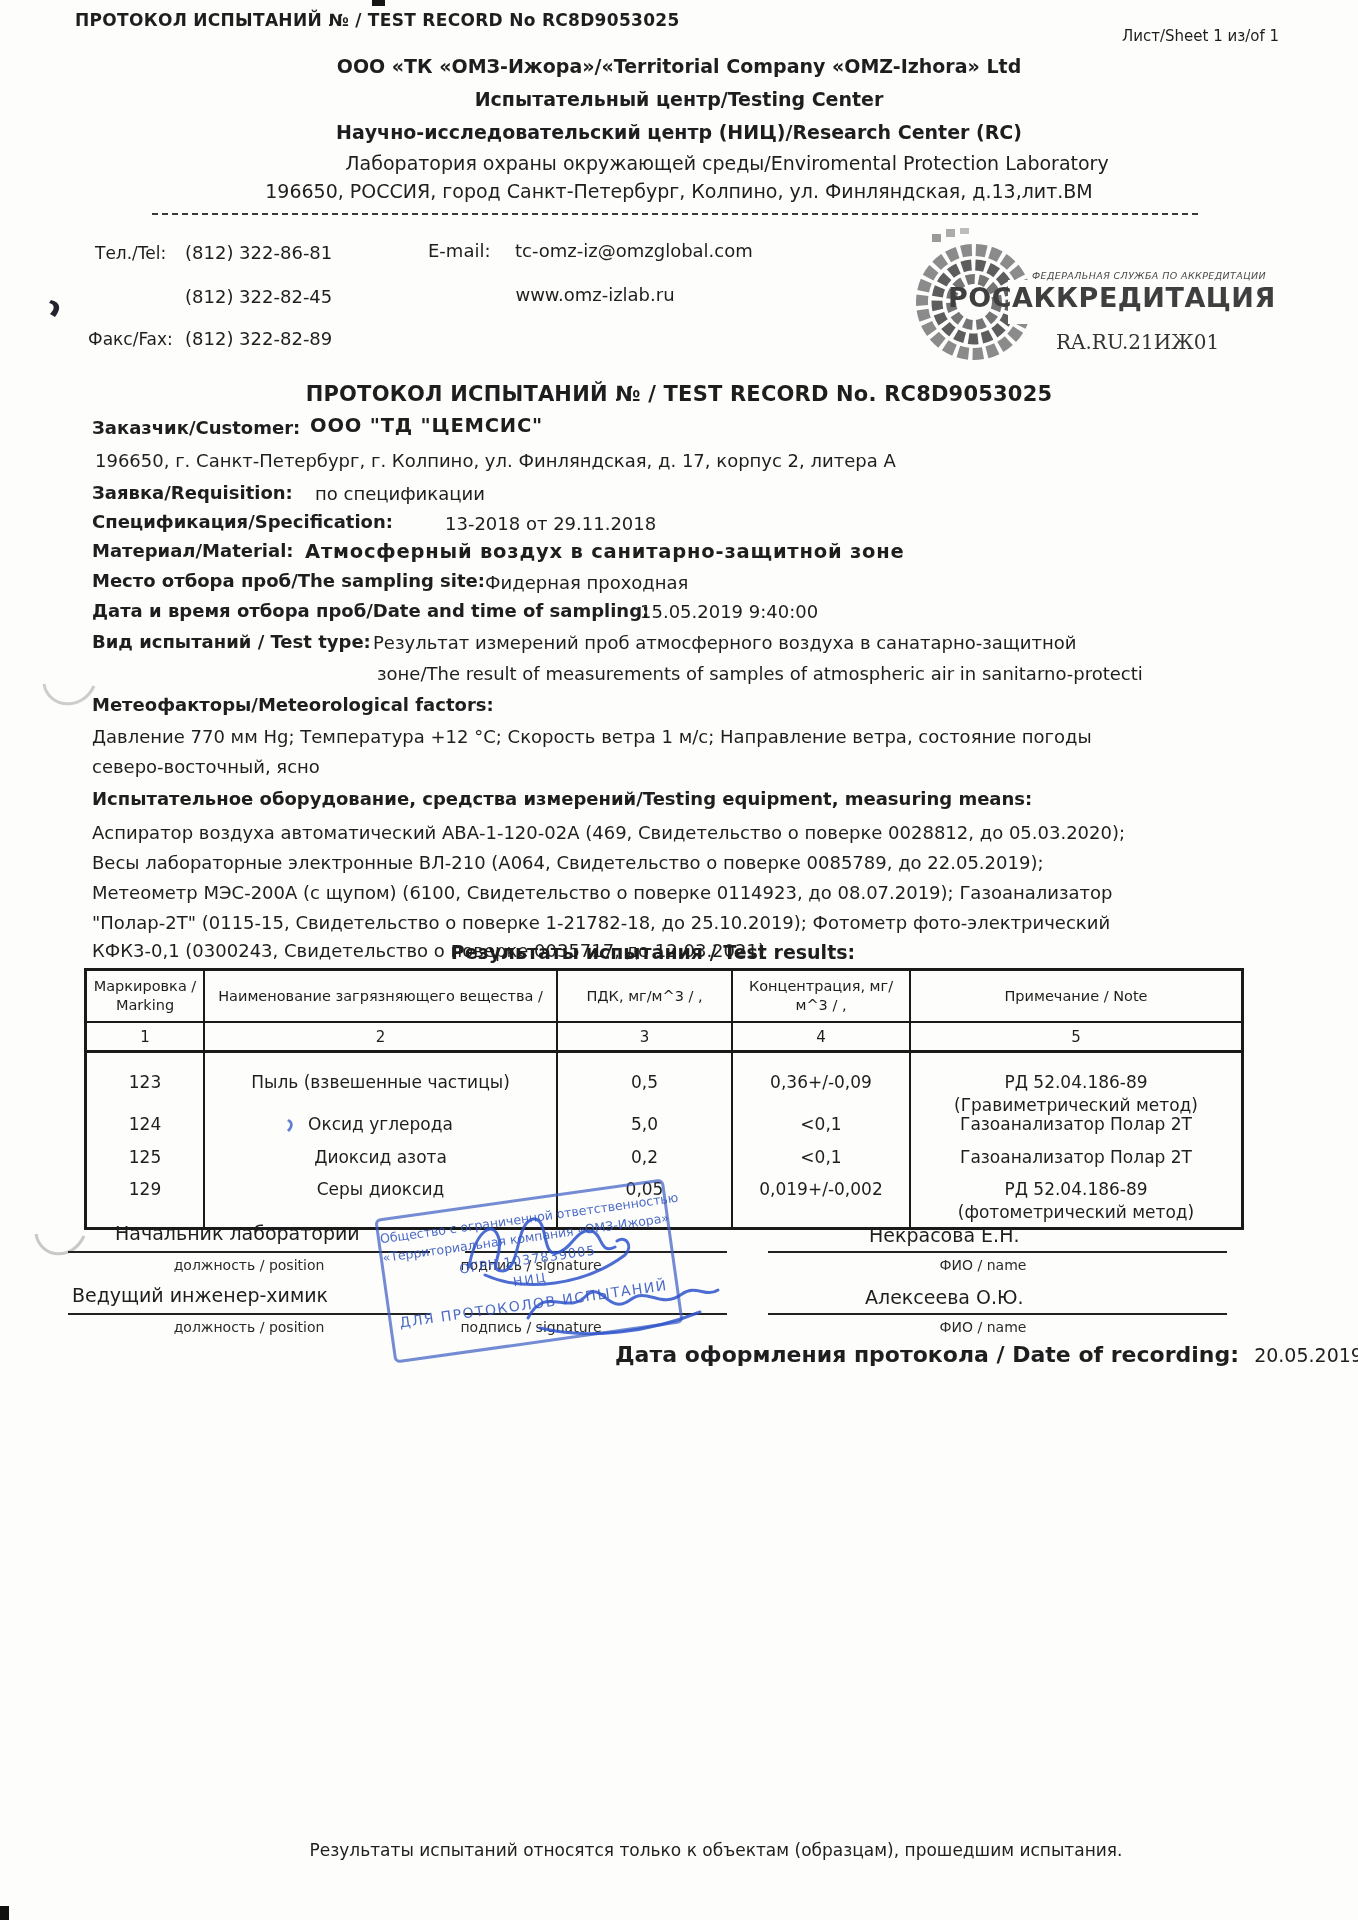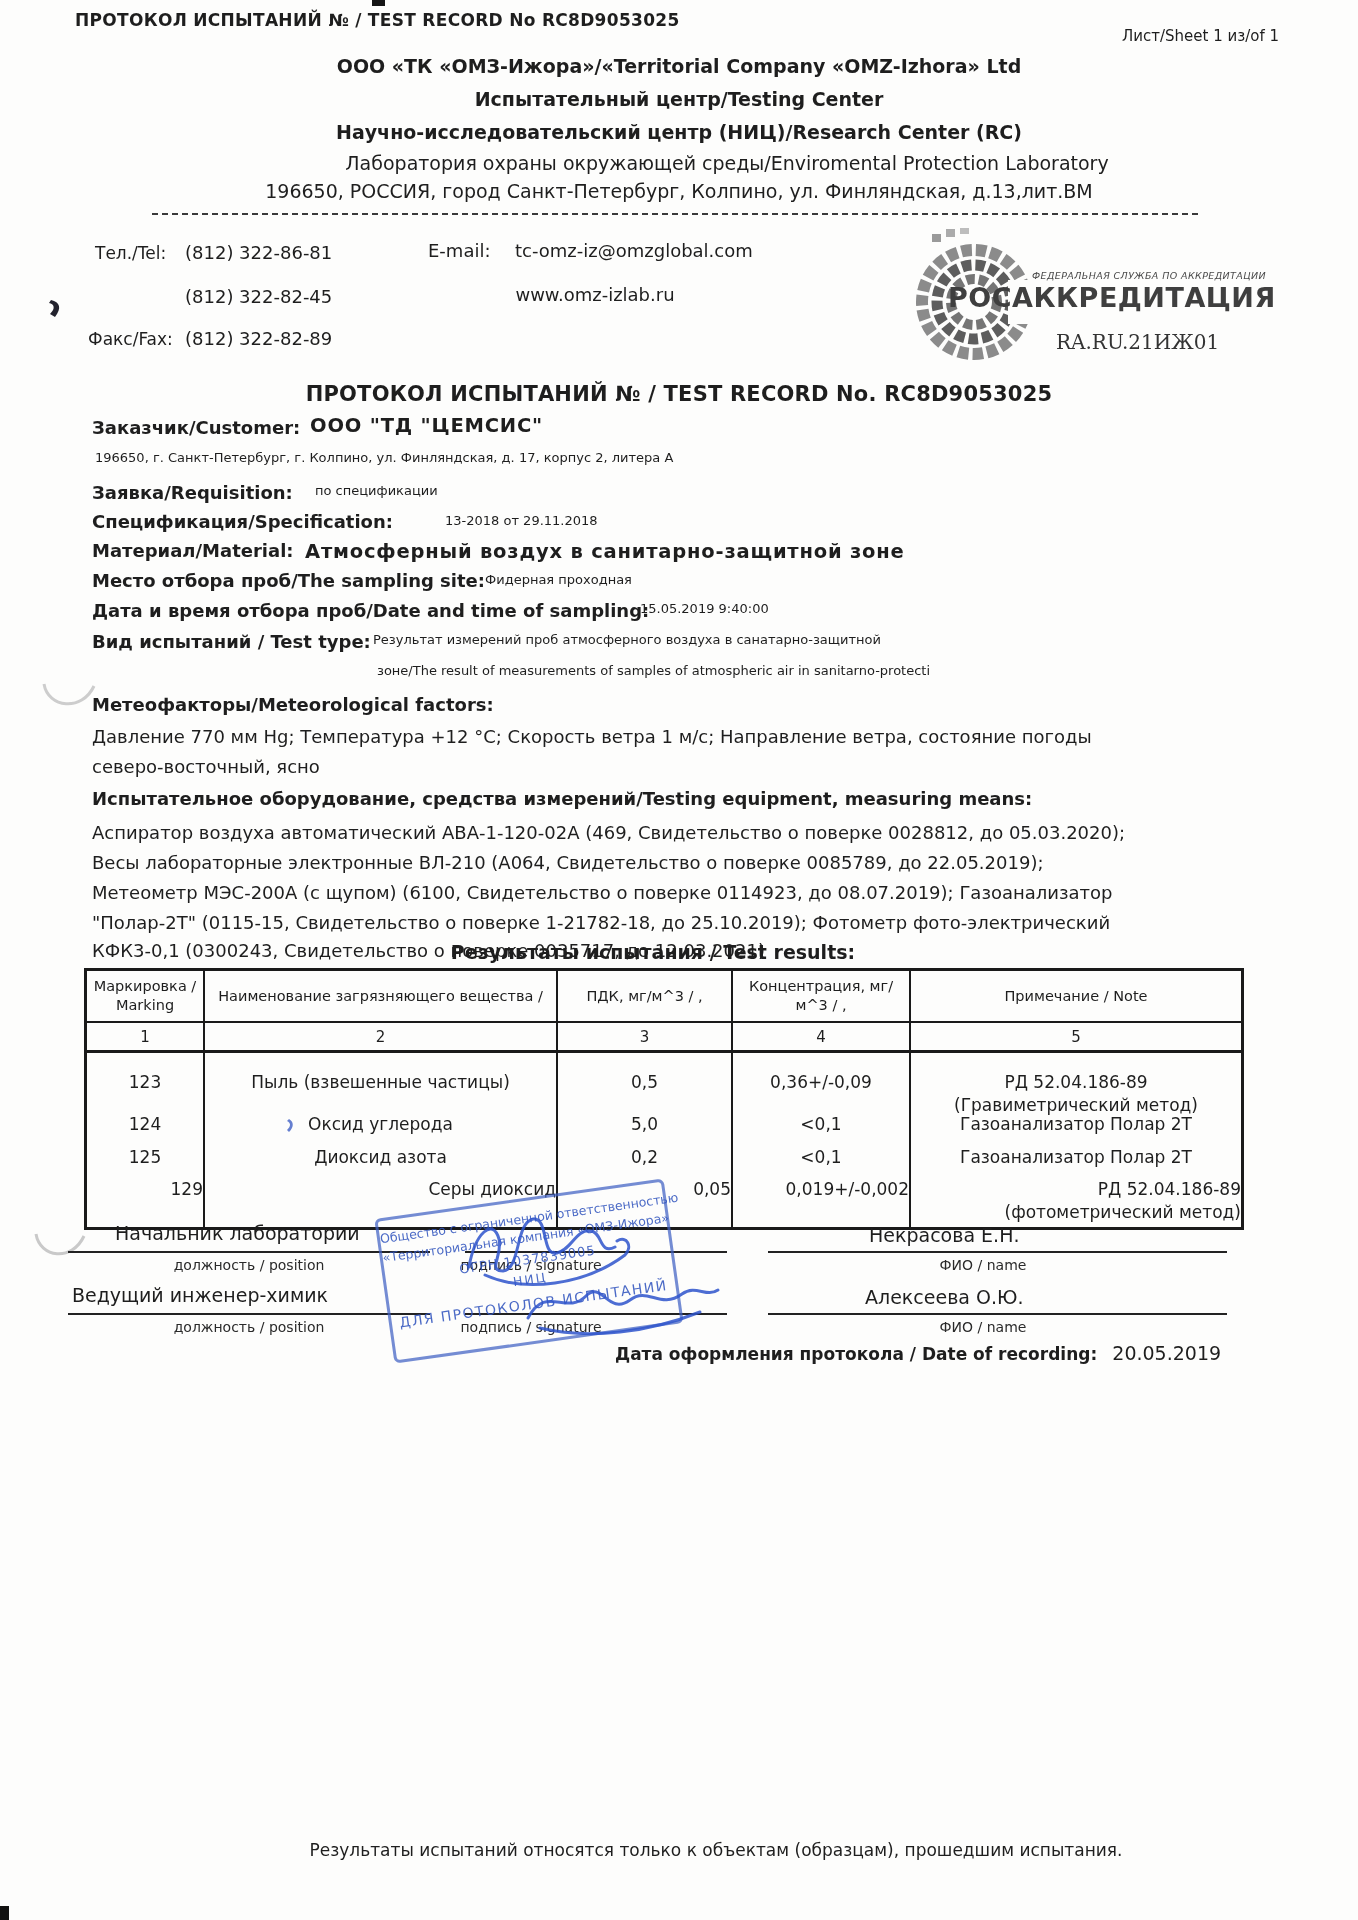--- a/index.html
+++ b/index.html
@@ -19,21 +19,21 @@
   .divider{height:0;border-top:2px dashed #3a3a3a;}
   .contact-label{font-size:17px;}
   .contact-val{font-size:18px;}
   
   .fed{font-size:9.5px;color:#4a4a4a;letter-spacing:.4px;}
   .ros{font-size:27px;font-weight:600;color:#3f3f3f;letter-spacing:.5px;}
   .ranum{font-family:"DejaVu Serif","Liberation Serif",serif;font-size:20px;color:#333;}
   
   .title{font-size:21px;font-weight:bold;letter-spacing:.2px;}
   .flabel{font-size:18px;font-weight:bold;}
-  .fval{font-size:13px;}
+  .fval{font-size:18px;}
   .fvalb{font-size:19.5px;font-weight:bold;letter-spacing:.8px;}
   .body-line{font-size:18px;}
   .res-head{font-size:19px;font-weight:bold;}
   
   .rtable{
     position:absolute;left:84px;top:968px;
     display:grid;grid-template-columns:118px 353px 175px 178px 330px;
     border:3px solid #1a1a1a;font-size:17px;
   }
   .hcell{
@@ -45,27 +45,27 @@
   .ncell{
     border-right:2px solid #1a1a1a;border-bottom:3px solid #1a1a1a;
     height:27px;display:flex;align-items:center;justify-content:center;
     font-size:15px;
   }
   .bcell{border-right:2px solid #1a1a1a;text-align:center;}
   .nbr{border-right:none !important;}
   .sub1{height:56px;padding-top:18px;box-sizing:border-box;line-height:23px;}
   .sub2{height:33px;line-height:30px;}
   .sub3{height:33px;line-height:30px;}
-  .sub4{height:52px;padding-top:3px;box-sizing:border-box;line-height:23px;text-align:right;}
+  .sub4{height:52px;padding-top:3px;box-sizing:border-box;line-height:23px;}
   
   .sig-pos{font-size:19px;}
   .sig-name{font-size:19px;}
   .sig-line{position:absolute;border-top:2.5px solid #222;height:0;}
   .sig-cap{position:absolute;font-size:14px;text-align:center;color:#2a2a2a;}
-  .date-label{font-size:17px;font-weight:bold;}
+  .date-label{font-size:22px;font-weight:bold;}
   .date-val{font-size:19px;}
   
   .stamp{
     position:absolute;left:383px;top:1198px;width:292px;height:146px;
     border:3.5px solid rgba(62,95,196,.72);border-radius:6px;
     transform:rotate(-8deg);color:rgba(50,85,190,.88);
     text-align:center;padding-top:10px;box-sizing:border-box;z-index:3;
   }
   .stamp div{white-space:nowrap;}
   .st0{font-size:12.5px;}

